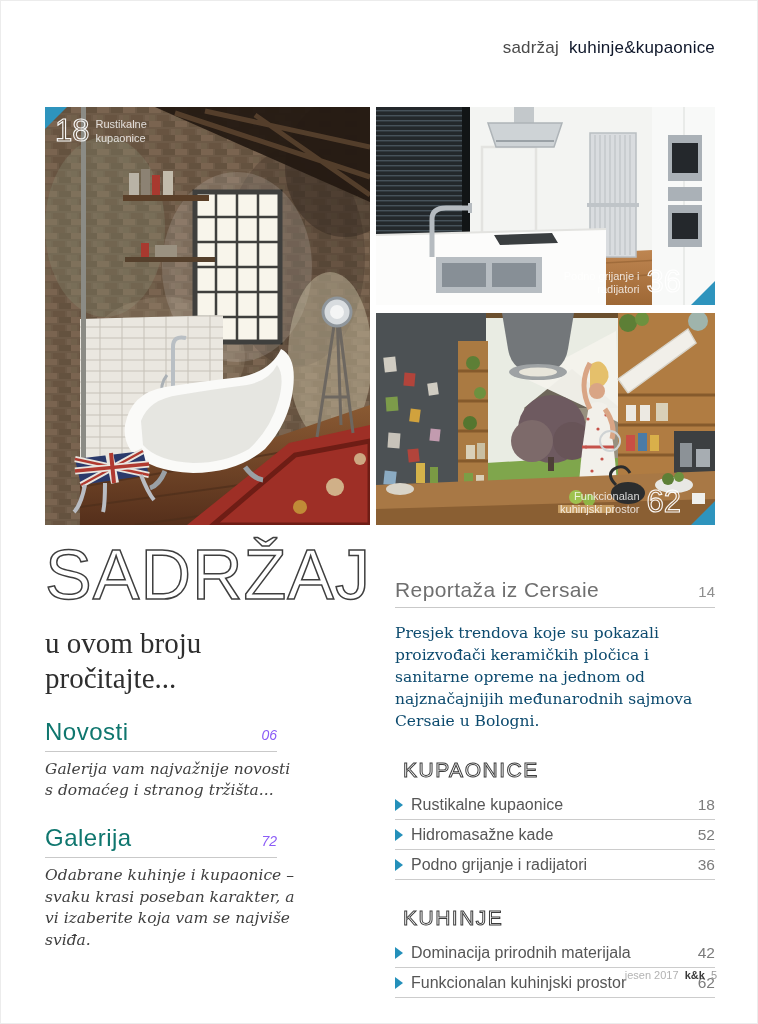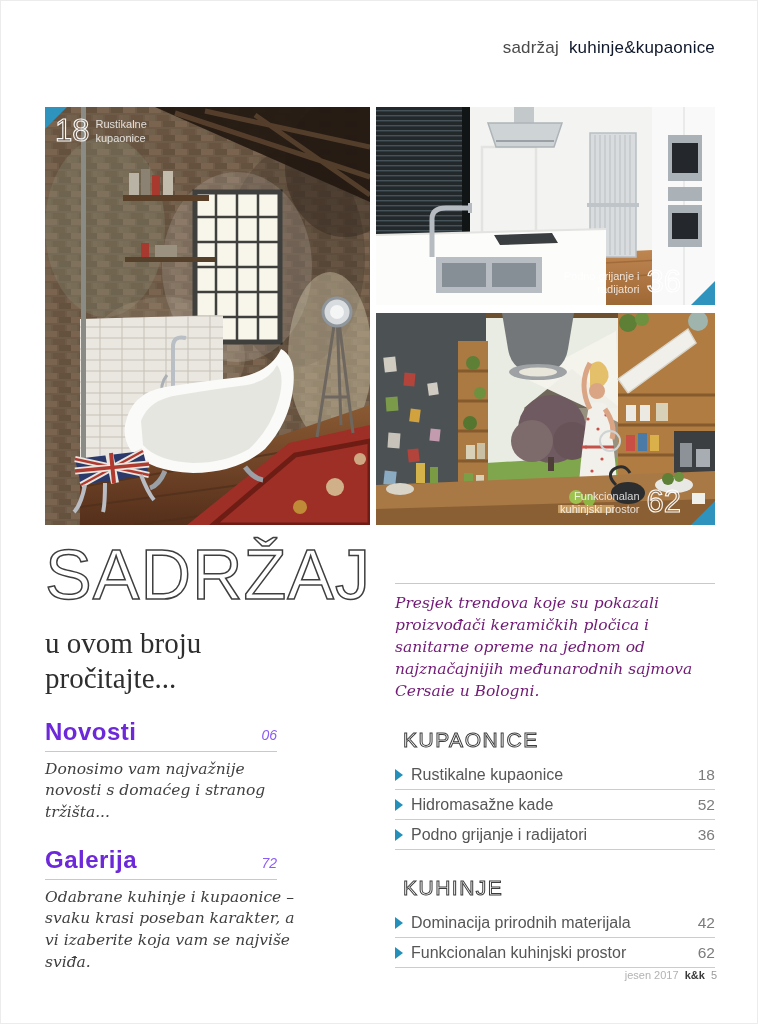--- a/index.html
+++ b/index.html
@@ -39,33 +39,33 @@
   .col-left{position:absolute;left:45px;top:540px;width:335px;}
   .big-title{font-size:70px;line-height:1;color:#3f3f3f;letter-spacing:1px;font-weight:400;}
   @supports (-webkit-text-stroke: 1px black){
     .big-title{color:transparent;-webkit-text-stroke:1.5px #3f3f3f;}
   }
   .subtitle{font-family:"Liberation Serif",serif;font-size:29px;line-height:1.2;
             color:#2e2e2e;margin-top:16px;width:235px;}
 
   .toc-section{margin-top:22px;width:232px;}
   .toc-row{display:flex;justify-content:space-between;align-items:baseline;}
-  .toc-title{font-size:24px;color:#6d28d9;letter-spacing:.5px;font-weight:700;}
+  .toc-title{font-size:24px;color:#0f766e;letter-spacing:.5px;font-weight:400;}
   .toc-page{font-size:14px;color:#8b5cf6;font-style:italic;}
   .rule{border:none;border-top:1px solid #c9c9c9;margin:5px 0 0 0;}
   .toc-desc{font-family:"DejaVu Serif","Liberation Serif",serif;font-style:italic;
             font-size:15.5px;line-height:1.4;color:#3f3f3f;margin-top:7px;width:252px;}
 
   
   .col-right{position:absolute;left:395px;top:578px;width:320px;}
   .feat-row{display:flex;justify-content:space-between;align-items:baseline;}
   .feat-title{font-size:21px;color:#6f6f6f;letter-spacing:.4px;}
   .feat-page{font-size:15px;color:#8f8f8f;}
-  .feat-desc{font-family:"DejaVu Serif","Liberation Serif",serif;font-style:italic;
-             font-size:15.5px;line-height:1.42;color:#701a75;margin-top:8px;}
+  .feat-desc{font-family:"DejaVu Serif","Liberation Serif",serif;
+             font-size:15.5px;line-height:1.42;color:#0c4a6e;margin-top:14px;}
 
   .category{margin-top:26px;}
   .cat-title{font-size:21px;color:#3c3c3c;letter-spacing:1.5px;font-weight:400;margin-left:8px;}
   @supports (-webkit-text-stroke: 1px black){
     .cat-title{color:transparent;-webkit-text-stroke:1px #3c3c3c;}
   }
   .cat-items{margin-top:8px;}
   .cat-item{display:flex;align-items:center;padding:6px 0 5px 0;border-bottom:1px solid #cccccc;}
   .arrow{width:0;height:0;border-left:8px solid #2490ba;border-top:6px solid transparent;
          border-bottom:6px solid transparent;margin-right:8px;flex:none;}
@@ -301,36 +301,40 @@
   <div class="col-left">
     <div class="big-title">SADRŽAJ</div>
     <div class="subtitle">u ovom broju pročitajte...</div>
 
     <div class="toc-section">
       <div class="toc-row">
         <span class="toc-title">Novosti</span>
         <span class="toc-page">06</span>
       </div>
       <hr class="rule">
-      <div class="toc-desc">Donosimo vam najvažnije novosti s domaćeg i stranog tržišta...</div>
+      <div class="toc-desc">Galerija vam najvažnije novosti s domaćeg i stranog tržišta...</div>
     </div>
 
 
     <div class="toc-section">
       <div class="toc-row">
         <span class="toc-title">Galerija</span>
         <span class="toc-page">72</span>
       </div>
       <hr class="rule">
       <div class="toc-desc">Odabrane kuhinje i kupaonice – svaku krasi poseban karakter, a vi izaberite koja vam se najviše sviđa.</div>
     </div>
   </div>
 
   <div class="col-right">
     <div>
+      <div class="feat-row">
+        <span class="feat-title">Reportaža iz Cersaie</span>
+        <span class="feat-page">14</span>
+      </div>
       <hr class="rule">
       <div class="feat-desc">Presjek trendova koje su pokazali proizvođači keramičkih pločica i sanitarne opreme na jednom od najznačajnijih međunarodnih sajmova Cersaie u Bologni.</div>
     </div>
 
     <div class="category">
       <div class="cat-title">KUPAONICE</div>
       <div class="cat-items">
         <div class="cat-item">
           <span class="arrow"></span>
           <span class="item-label">Rustikalne kupaonice</span>

